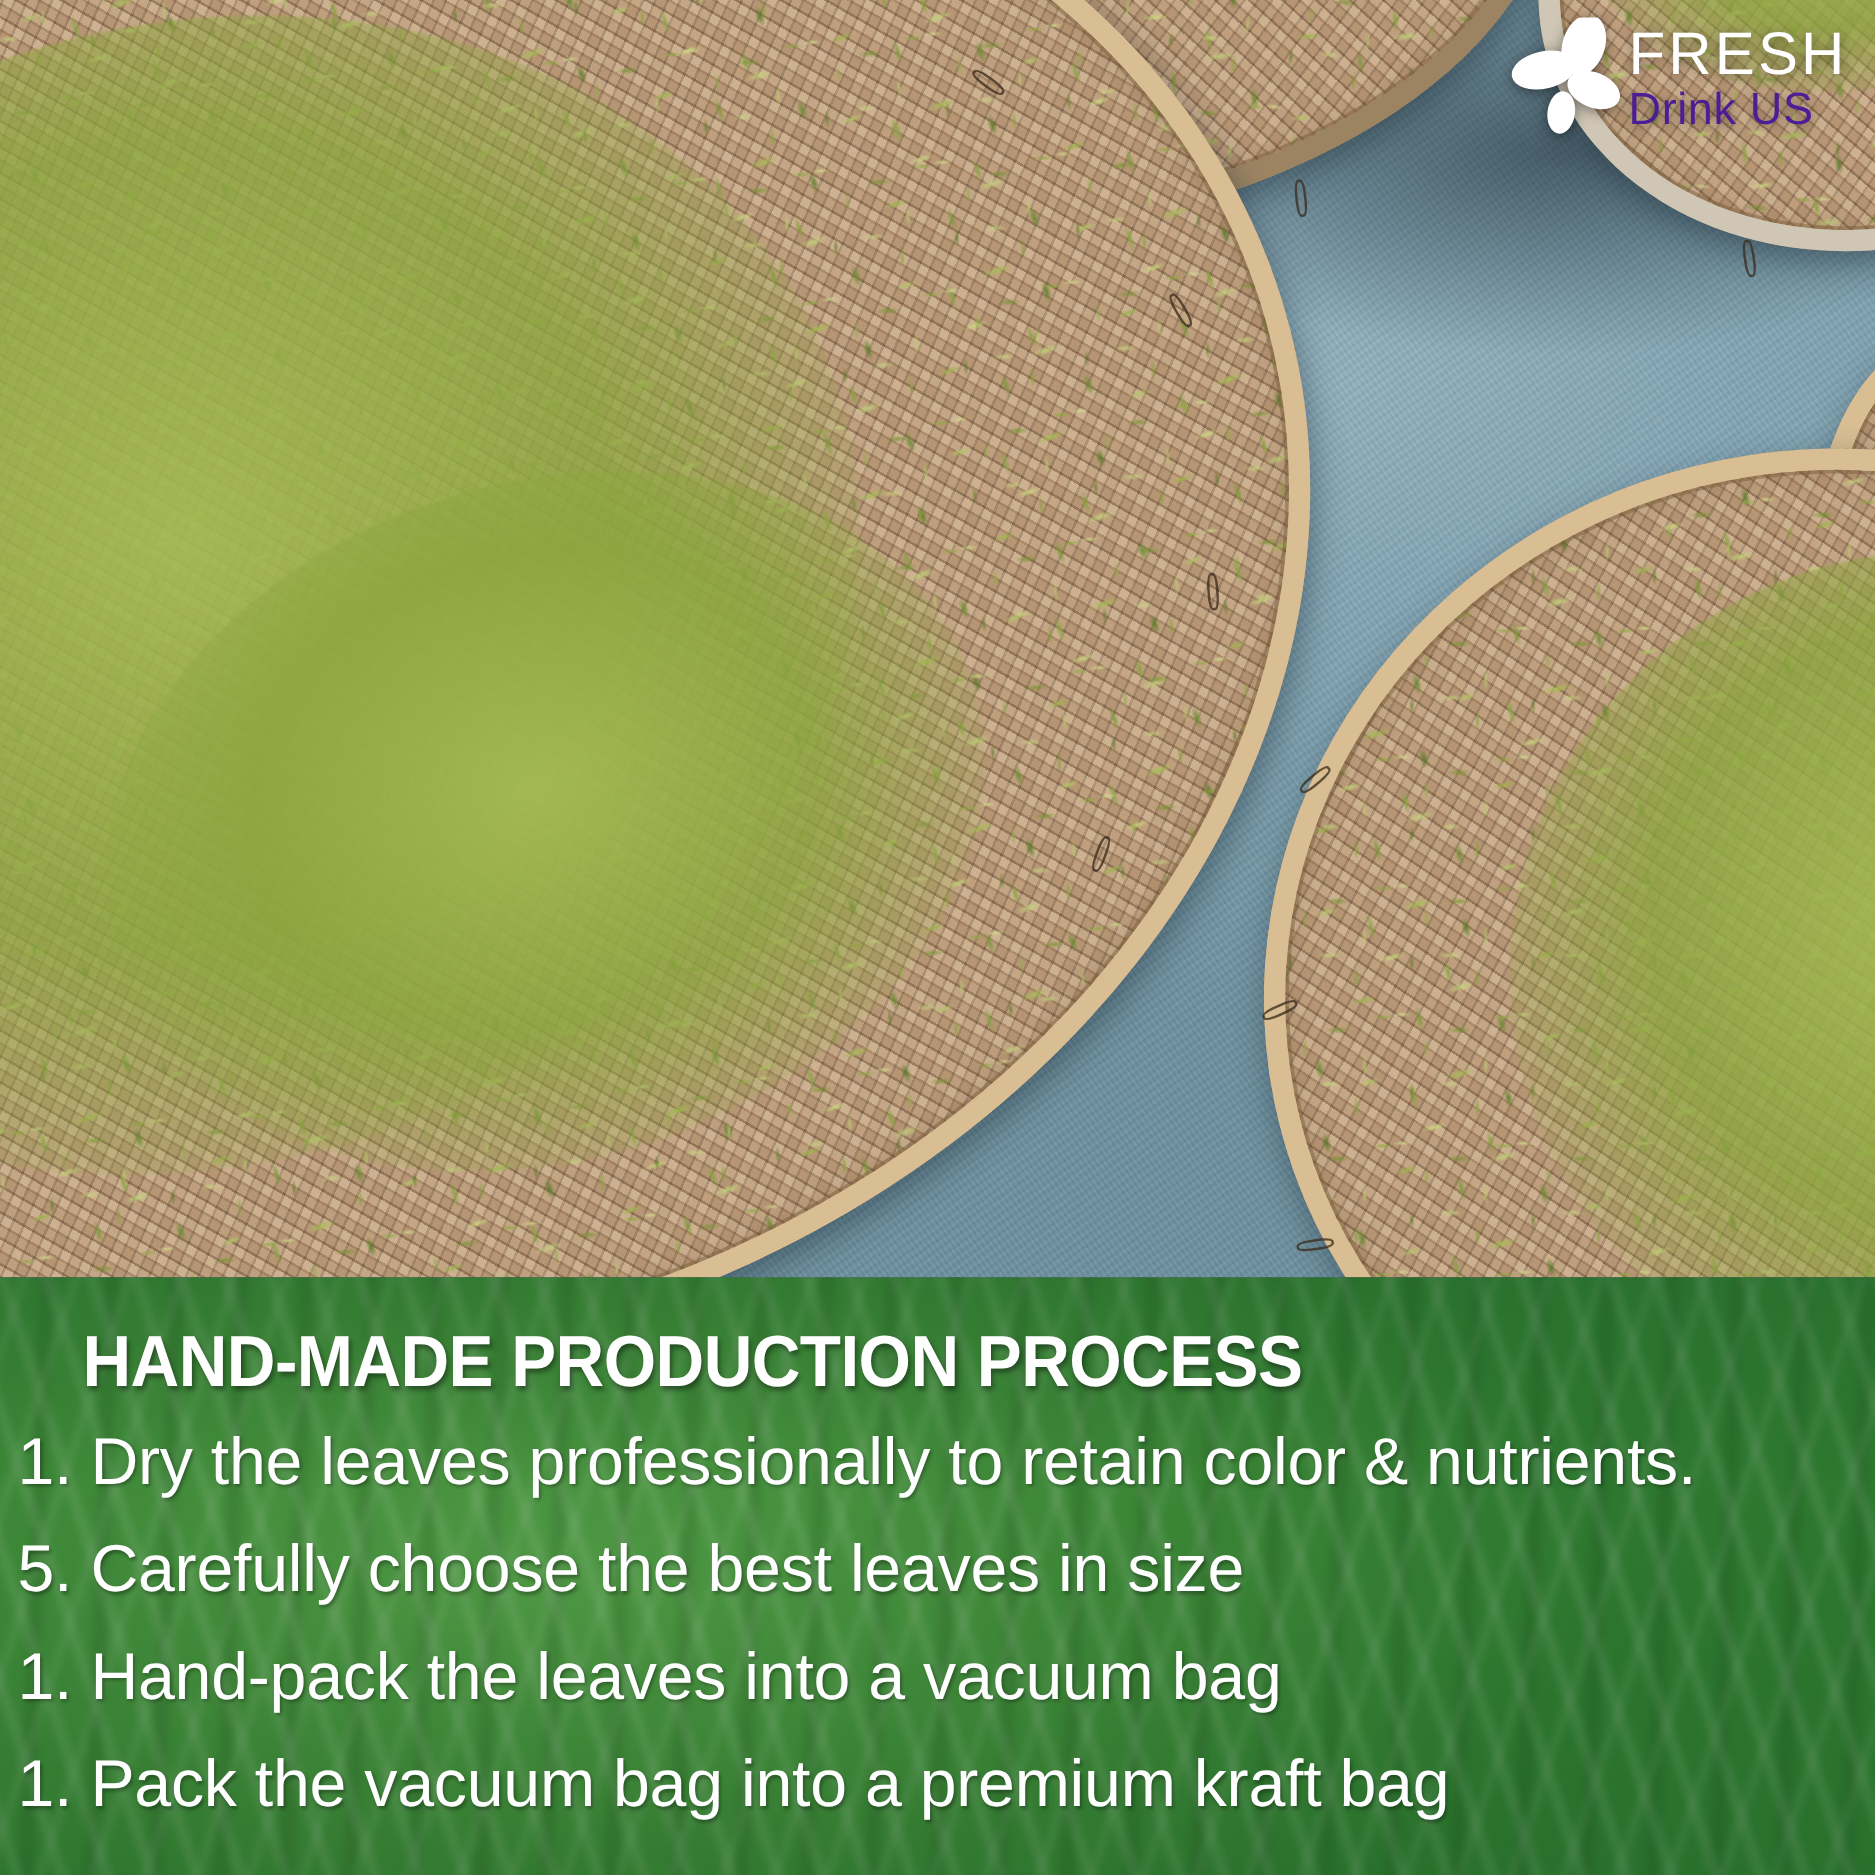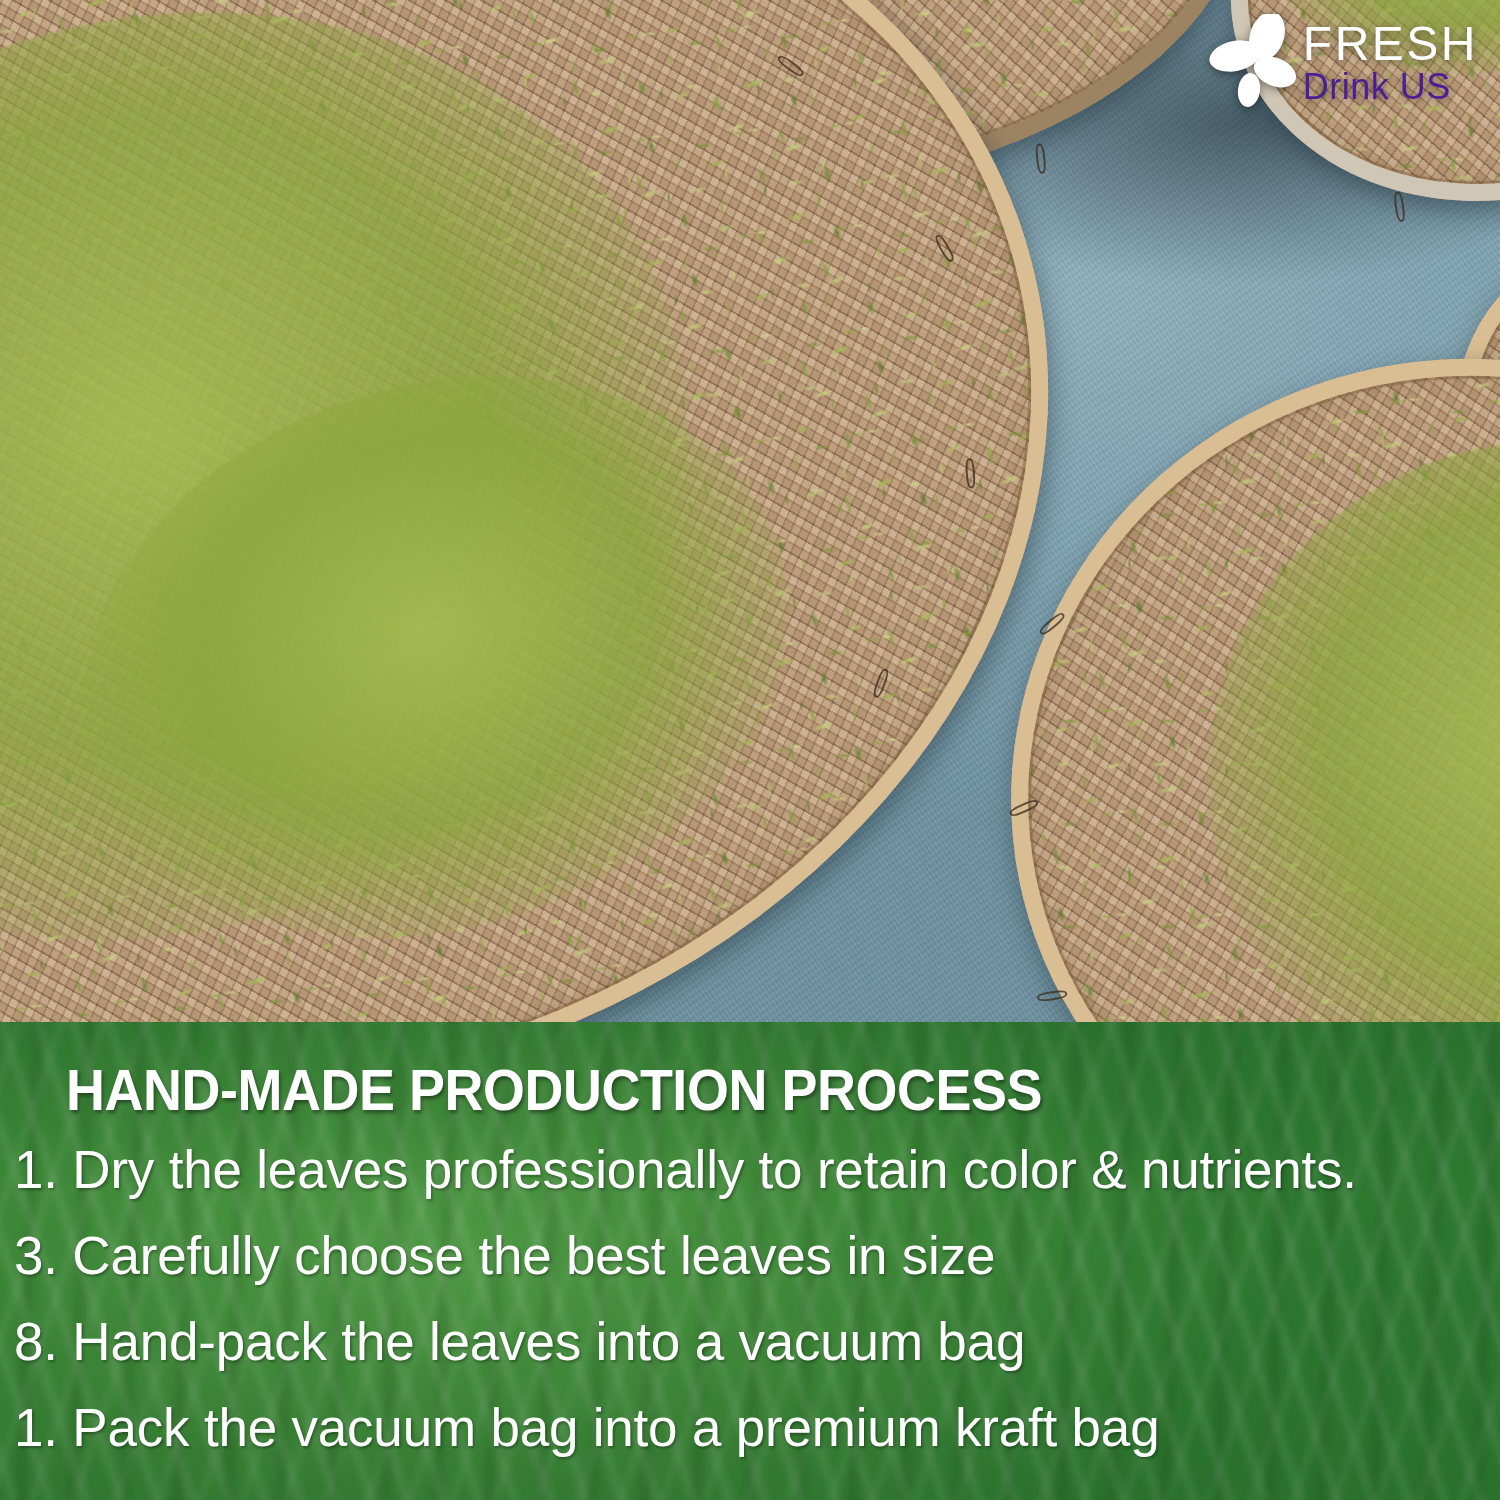--- a/index.html
+++ b/index.html
@@ -247,20 +247,20 @@
     </div>
   </div>
 
   <div id="banner">
     <div class="banner-bg"></div>
     <div class="banner-veil"></div>
     <div id="banner-inner">
       <h1 id="heading">HAND-MADE PRODUCTION PROCESS</h1>
       <ul id="steps">
         <li>1. Dry the leaves professionally to retain color &amp; nutrients.</li>
-        <li>3. Carefully choose the best leaves in size</li>
-        <li>8. Hand-pack the leaves into a vacuum bag</li>
+        <li>5. Carefully choose the best leaves in size</li>
+        <li>1. Hand-pack the leaves into a vacuum bag</li>
         <li>1. Pack the vacuum bag into a premium kraft bag</li>
       </ul>
     </div>
   </div>
 
 </div>
 
 </body></html>

